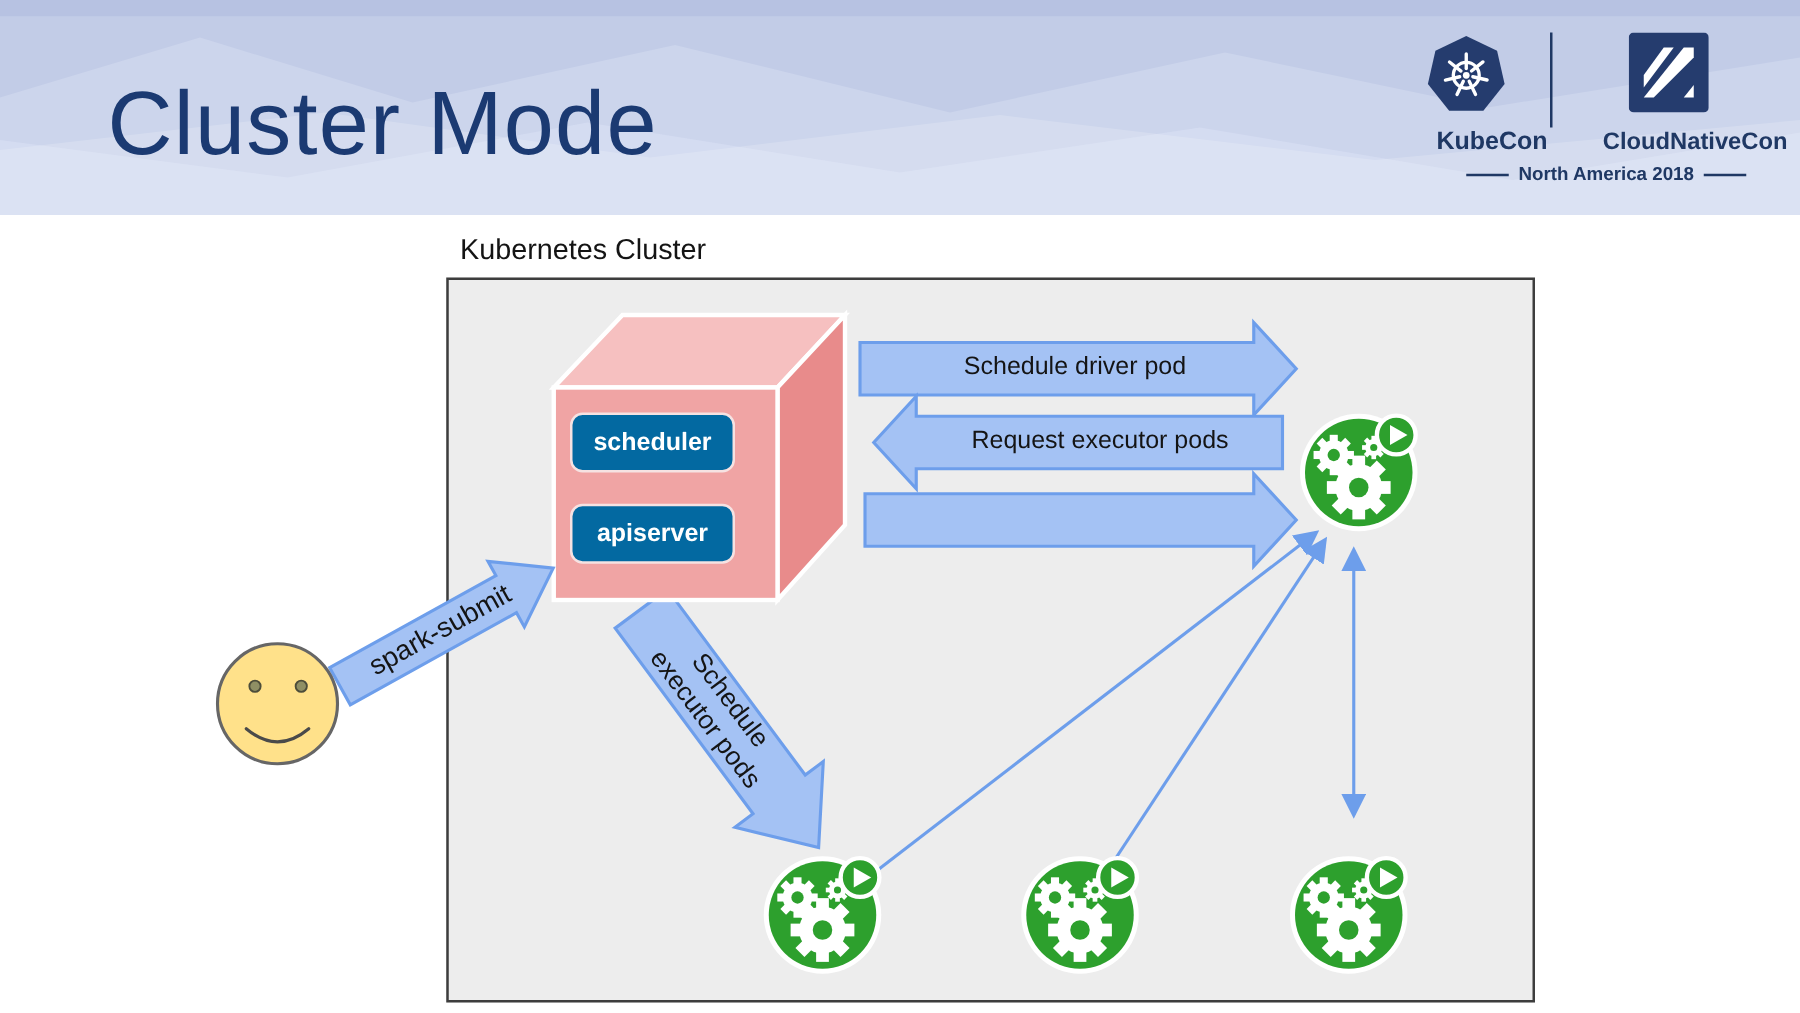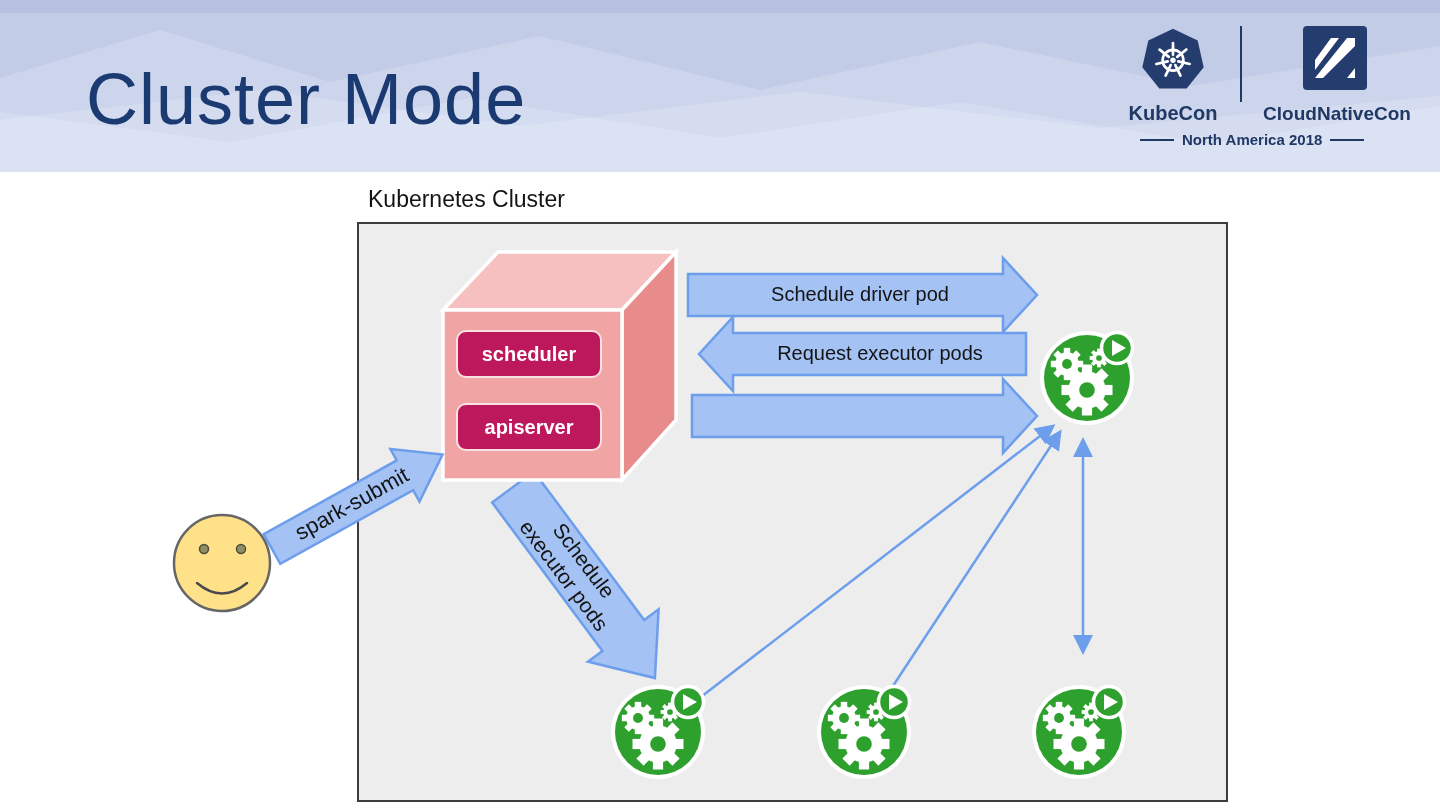--- a/index.html
+++ b/index.html
@@ -5,25 +5,25 @@
   * { margin:0; padding:0; box-sizing:border-box; }
   html,body { width:1440px; height:810px; overflow:hidden; background:#fff;
               font-family:"Liberation Sans", sans-serif; }
   #stage { position:relative; width:1440px; height:810px; background:#ffffff; }
 
   
   #header { position:absolute; left:0; top:0; width:1440px; height:172px; overflow:hidden; }
   #header svg.header-bg { position:absolute; left:0; top:0; }
   #slide-title { position:absolute; left:86px; top:58px; font-size:72px; font-weight:400;
                  color:#1b3a72; letter-spacing:1px; z-index:4; }
-  .brand-text { position:absolute; color:#1f3864; font-weight:bold; text-align:center; z-index:4; }
+  .brand-text { position:absolute; color:#1f3864; font-weight:bold; text-align:right; z-index:4; }
   #brand-divider { position:absolute; left:1240px; top:26px; width:2px; height:76px;
                    background:#1f3864; z-index:4; }
   .na-row { position:absolute; left:1140px; top:131px; width:290px; display:flex;
-            align-items:center; gap:8px; z-index:4; }
+            align-items:center; justify-content:center; gap:8px; z-index:4; }
   .na-row .dash { display:inline-block; width:34px; height:2px; background:#1f3864; }
   .na-row .na-text { color:#1f3864; font-weight:bold; font-size:15px; white-space:nowrap; }
   .logo-svg { position:absolute; z-index:4; }
 
   
   #cluster-box { position:absolute; left:357px; top:222px; width:871px; height:580px;
                  background:#ededed; border:2px solid #3d3d3d; z-index:1; }
   #diagram-svg { position:absolute; left:0; top:0; z-index:2; }
 
   .lbl { position:absolute; z-index:5; color:#141414; font-size:20px; white-space:nowrap; }
@@ -31,22 +31,22 @@
   #kubernetes-cluster-label { left:368px; top:186px; font-size:23px; }
   #lbl-schedule-driver   { left:860px; top:294px; }
   #lbl-request-executor  { left:880px; top:353px; }
   #lbl-executor-watch    { left:862px; top:415px; }
   #lbl-spark-submit      { left:352px; top:504px; font-size:22px;
                            transform:translate(-50%,-50%) rotate(-29deg); }
   #lbl-schedule-executor { left:574px; top:568px; font-size:21px; line-height:1.2;
                            transform:translate(-50%,-50%) rotate(53deg); white-space:normal;
                            width:150px; text-align:center; }
 
-  .red-btn { position:absolute; left:456px; width:146px; height:48px; z-index:5;
-             background:#be185d; border:2.5px solid #f6e2e2; border-radius:10px;
+  .red-btn { position:absolute; left:456px; width:132px; height:48px; z-index:5;
+             background:#0369a1; border:2.5px solid #f6e2e2; border-radius:10px;
              color:#ffffff; font-weight:bold; font-size:20px;
              display:flex; align-items:center; justify-content:center; }
   #btn-scheduler { top:330px; }
   #btn-apiserver { top:403px; }
 </style>
 </head>
 <body>
 
 <div id="stage">
 

